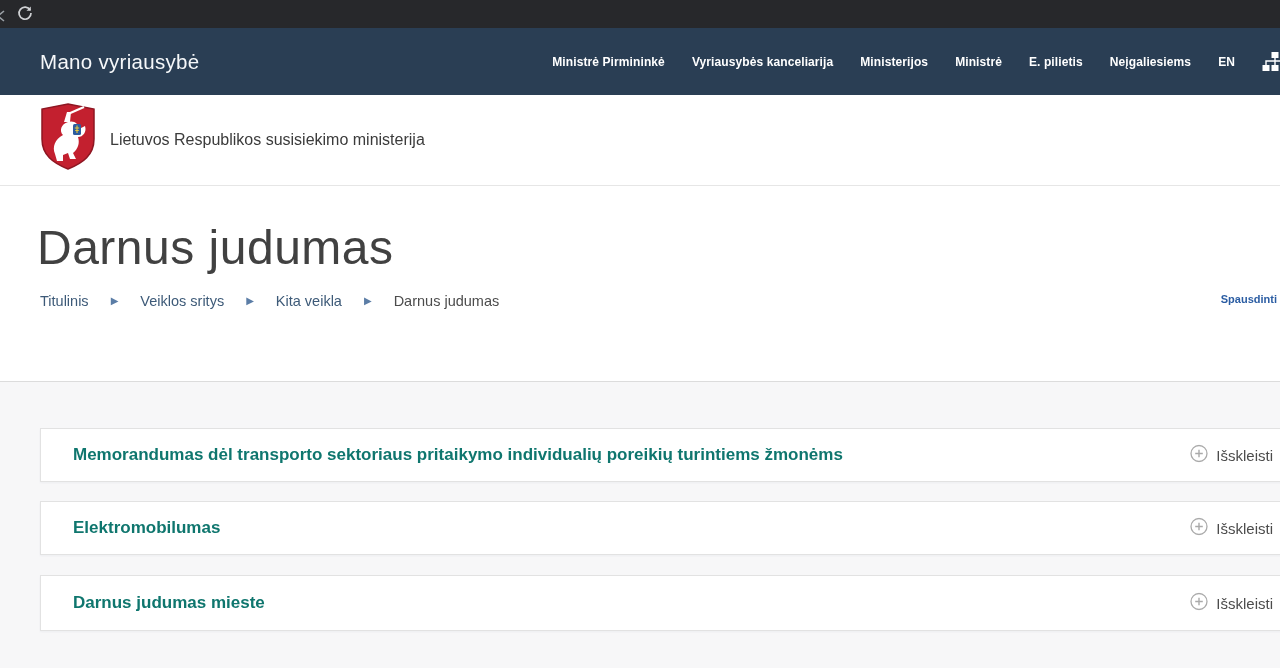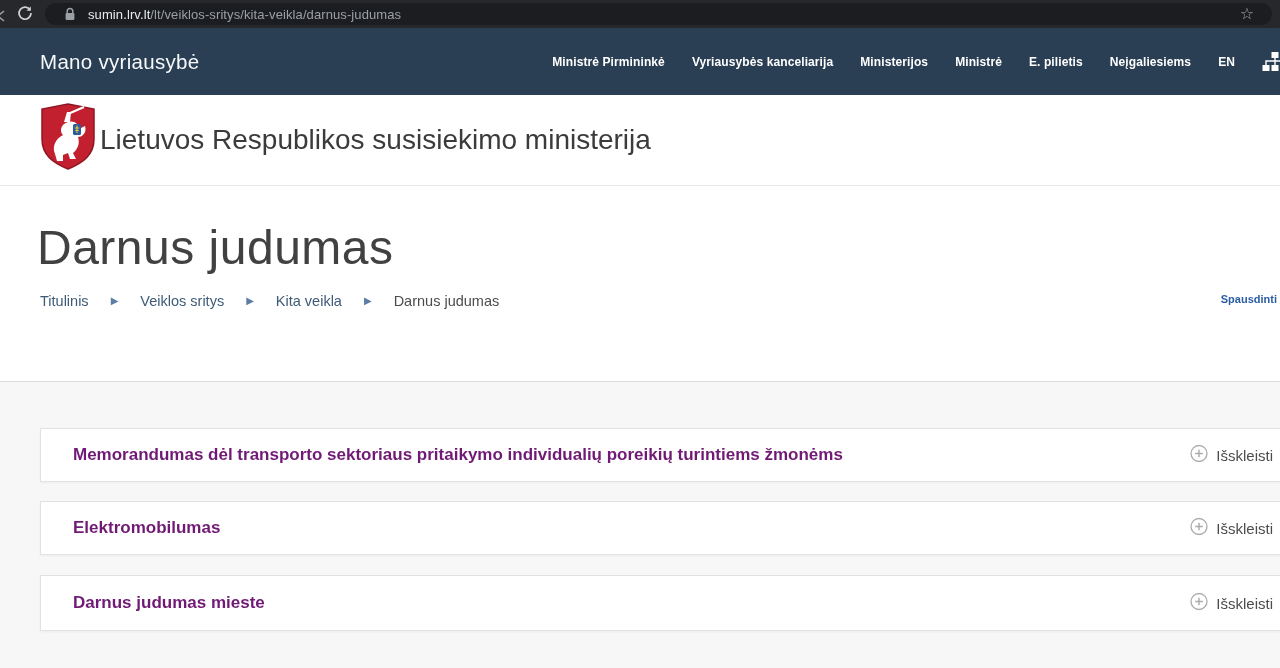--- a/index.html
+++ b/index.html
@@ -41,22 +41,22 @@
   }
   .sitemap { display:flex; align-items:center; cursor:pointer; }
 
   
   .site-header {
     position:absolute; top:95px; left:0; right:0; height:91px;
     background:#ffffff; border-bottom:1px solid #e6e6e6;
   }
   .logo-link { position:absolute; left:40px; top:8px; display:flex; align-items:center; cursor:pointer; text-decoration:none; }
   .ministry-title {
-    position:absolute; left:100px; top:50%; transform:translateY(-50%);
-    font-size:28px; color:#3b3b3b; font-weight:400; white-space:nowrap;
+    position:absolute; left:110px; top:50%; transform:translateY(-50%);
+    font-size:16px; color:#3b3b3b; font-weight:400; white-space:nowrap;
   }
 
   
   .page-head { position:absolute; top:186px; left:0; right:0; height:195px; background:#ffffff; }
   .page-title {
     position:absolute; left:37px; top:34px;
     font-size:48px; font-weight:300; color:#414141; letter-spacing:.5px;
   }
   .breadcrumb {
     position:absolute; left:40px; top:107px;
@@ -77,21 +77,21 @@
   }
   .acc-row {
     position:absolute; left:40px; width:1250px; background:#ffffff;
     border:1px solid #e2e2e2; box-shadow:0 1px 2px rgba(40,60,90,.05); cursor:pointer;
   }
   .acc-row.r1 { top:46px;  height:54px; }
   .acc-row.r2 { top:119px; height:54px; }
   .acc-row.r3 { top:193px; height:56px; }
   .acc-title {
     position:absolute; left:32px; top:50%; transform:translateY(-50%);
-    font-size:17px; font-weight:bold; color:#701a75; white-space:nowrap;
+    font-size:17px; font-weight:bold; color:#0f766e; white-space:nowrap;
   }
   .expand {
     position:absolute; right:16px; top:50%; transform:translateY(-50%);
     display:flex; align-items:center; gap:8px; color:#4c4c4c; font-size:15px; cursor:pointer;
   }
 </style>
 </head>
 <body>
 
 <div class="chrome">
@@ -99,30 +99,20 @@
     <svg width="10" height="12" viewBox="0 0 10 12">
         <path d="M8 1 L2 6 L8 11" stroke="#9aa0a6" stroke-width="1.6" fill="none"></path>
       </svg>
   </span>
   <span class="refresh-btn">
     <svg width="16" height="16" viewBox="0 0 16 16">
       <path d="M13.2 5.2 A6 6 0 1 0 14 8" stroke="#cfd1d4" stroke-width="1.7" fill="none"></path>
       <path d="M13.8 1.5 L13.8 5.8 L9.5 5.8 Z" fill="#cfd1d4"></path>
     </svg>
   </span>
-  <div class="omnibox">
-    <span class="lock">
-      <svg width="12" height="14" viewBox="0 0 12 14">
-        <path d="M3.2 6 V4.3 A2.8 2.8 0 0 1 8.8 4.3 V6" stroke="#9aa0a6" stroke-width="1.5" fill="none"></path>
-        <rect x="1.6" y="6" width="8.8" height="7" rx="1.2" fill="#9aa0a6"></rect>
-      </svg>
-    </span>
-    <span class="url-text"><span class="url-domain">sumin.lrv.lt</span><span class="url-path">/lt/veiklos-sritys/kita-veikla/darnus-judumas</span></span>
-    <span class="star">☆</span>
-  </div>
 </div>
 
 <div class="gov-nav">
   <a class="brand">Mano vyriausybė</a>
   <div class="nav-items">
     <a class="nav-link">Ministrė Pirmininkė</a>
     <a class="nav-link">Vyriausybės kanceliarija</a>
     <a class="nav-link">Ministerijos</a>
     <a class="nav-link">Ministrė</a>
     <a class="nav-link">E. pilietis</a>

